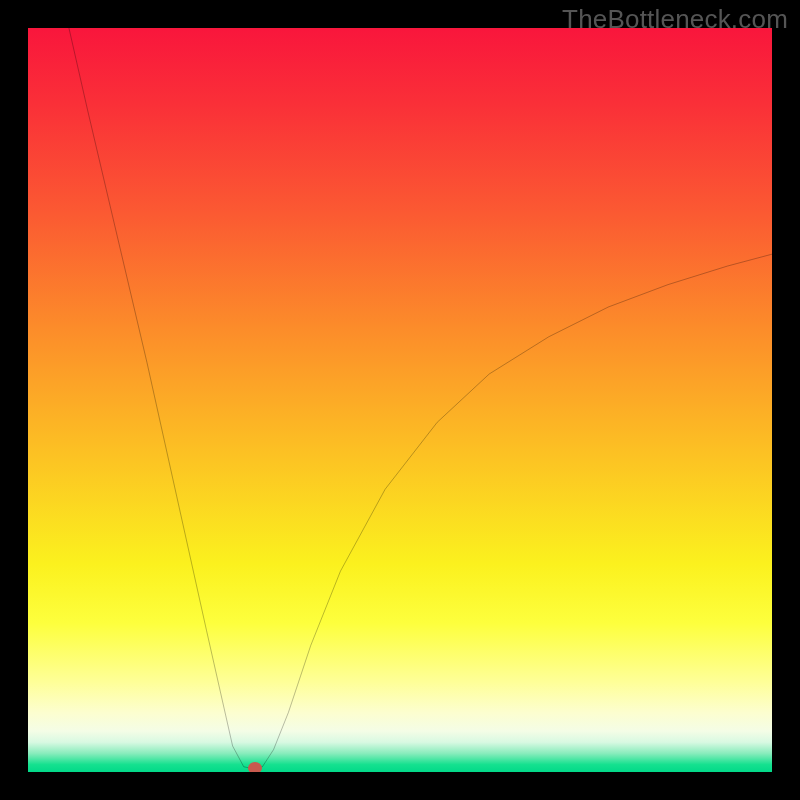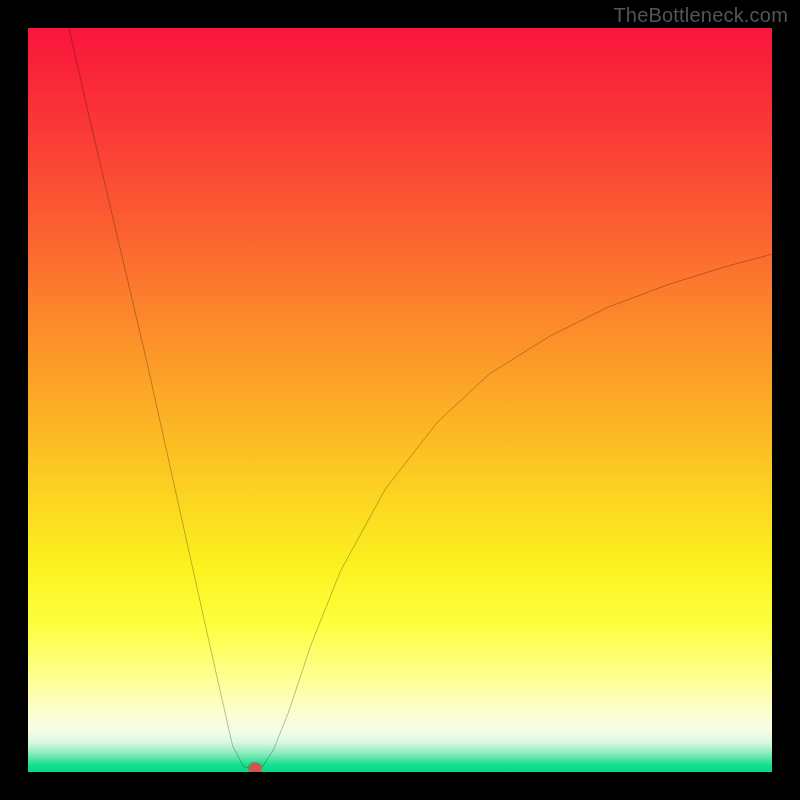--- a/index.html
+++ b/index.html
@@ -9,21 +9,21 @@
     background: #000;
     position: relative;
     overflow: hidden;
     font-family: Arial, Helvetica, sans-serif;
   }
   .watermark {
     position: absolute;
     top: 4px;
     right: 12px;
     color: #555;
-    font-size: 20px;
+    font-size: 26px;
     font-weight: 500;
     letter-spacing: 0.2px;
     z-index: 5;
   }
   .plot-area {
     position: absolute;
     left: 28px;
     top: 28px;
     width: 744px;
     height: 744px;

